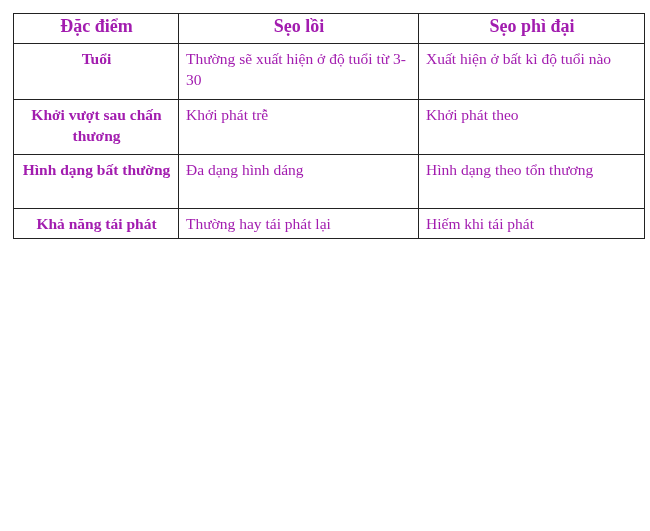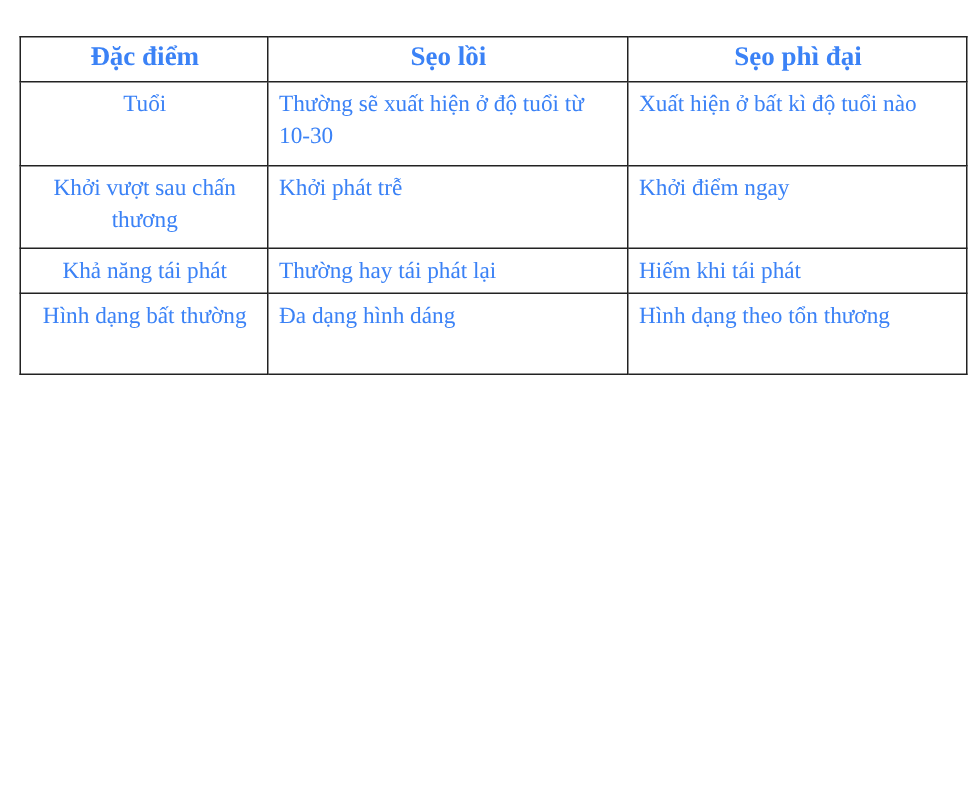--- a/index.html
+++ b/index.html
@@ -1,40 +1,40 @@
 <!DOCTYPE html>
 <html><head>
   <meta charset="utf-8">
   <style>
     html, body { margin: 0; padding: 0; background: #ffffff; }
     body { width: 650px; height: 531px; position: relative; overflow: hidden; }
     .tbl {
-      position: absolute; left: 13px; top: 24px;
+      position: absolute; left: 13px; top: 13px;
       width: 631px;
       border-collapse: collapse;
       font-family: "Liberation Serif", serif;
       font-size: 15.5px;
-      color: #3b82f6;
+      color: #a21caf;
       table-layout: fixed;
     }
     .tbl td, .tbl th {
       border: 1px solid #222;
       vertical-align: top;
       padding: 4px 6px 4px 7px;
       line-height: 21px;
     }
     .tbl th {
       font-weight: bold;
       font-size: 18px;
       text-align: center;
       height: 26px;
       padding-top: 2px;
       padding-bottom: 1px;
     }
-    .tbl td.feat { font-weight: normal; text-align: center; }
+    .tbl td.feat { font-weight: bold; text-align: center; }
     .c1 { width: 165px; }
     .c2 { width: 240px; }
     .c3 { width: 226px; }
   </style>
 </head>
 <body>
 
 <table class="tbl">
   <colgroup>
     <col class="c1">
@@ -44,32 +44,32 @@
   <thead>
     <tr>
       <th>Đặc điểm</th>
       <th>Sẹo lồi</th>
       <th>Sẹo phì đại</th>
     </tr>
   </thead>
   <tbody>
     <tr style="height:56px">
       <td class="feat">Tuổi</td>
-      <td>Thường sẽ xuất hiện ở độ tuổi từ 10-30</td>
+      <td>Thường sẽ xuất hiện ở độ tuổi từ 3-30</td>
       <td>Xuất hiện ở bất kì độ tuổi nào</td>
     </tr>
     <tr style="height:55px">
       <td class="feat">Khởi vượt sau chấn thương</td>
       <td>Khởi phát trễ</td>
-      <td>Khởi điểm ngay</td>
+      <td>Khởi phát theo</td>
+    </tr>
+    <tr style="height:54px">
+      <td class="feat">Hình dạng bất thường</td>
+      <td>Đa dạng hình dáng</td>
+      <td>Hình dạng theo tổn thương</td>
     </tr>
     <tr style="height:30px">
       <td class="feat">Khả năng tái phát</td>
       <td>Thường hay tái phát lại</td>
       <td>Hiếm khi tái phát</td>
     </tr>
-    <tr style="height:54px">
-      <td class="feat">Hình dạng bất thường</td>
-      <td>Đa dạng hình dáng</td>
-      <td>Hình dạng theo tổn thương</td>
-    </tr>
   </tbody>
 </table>
 
 </body></html>

